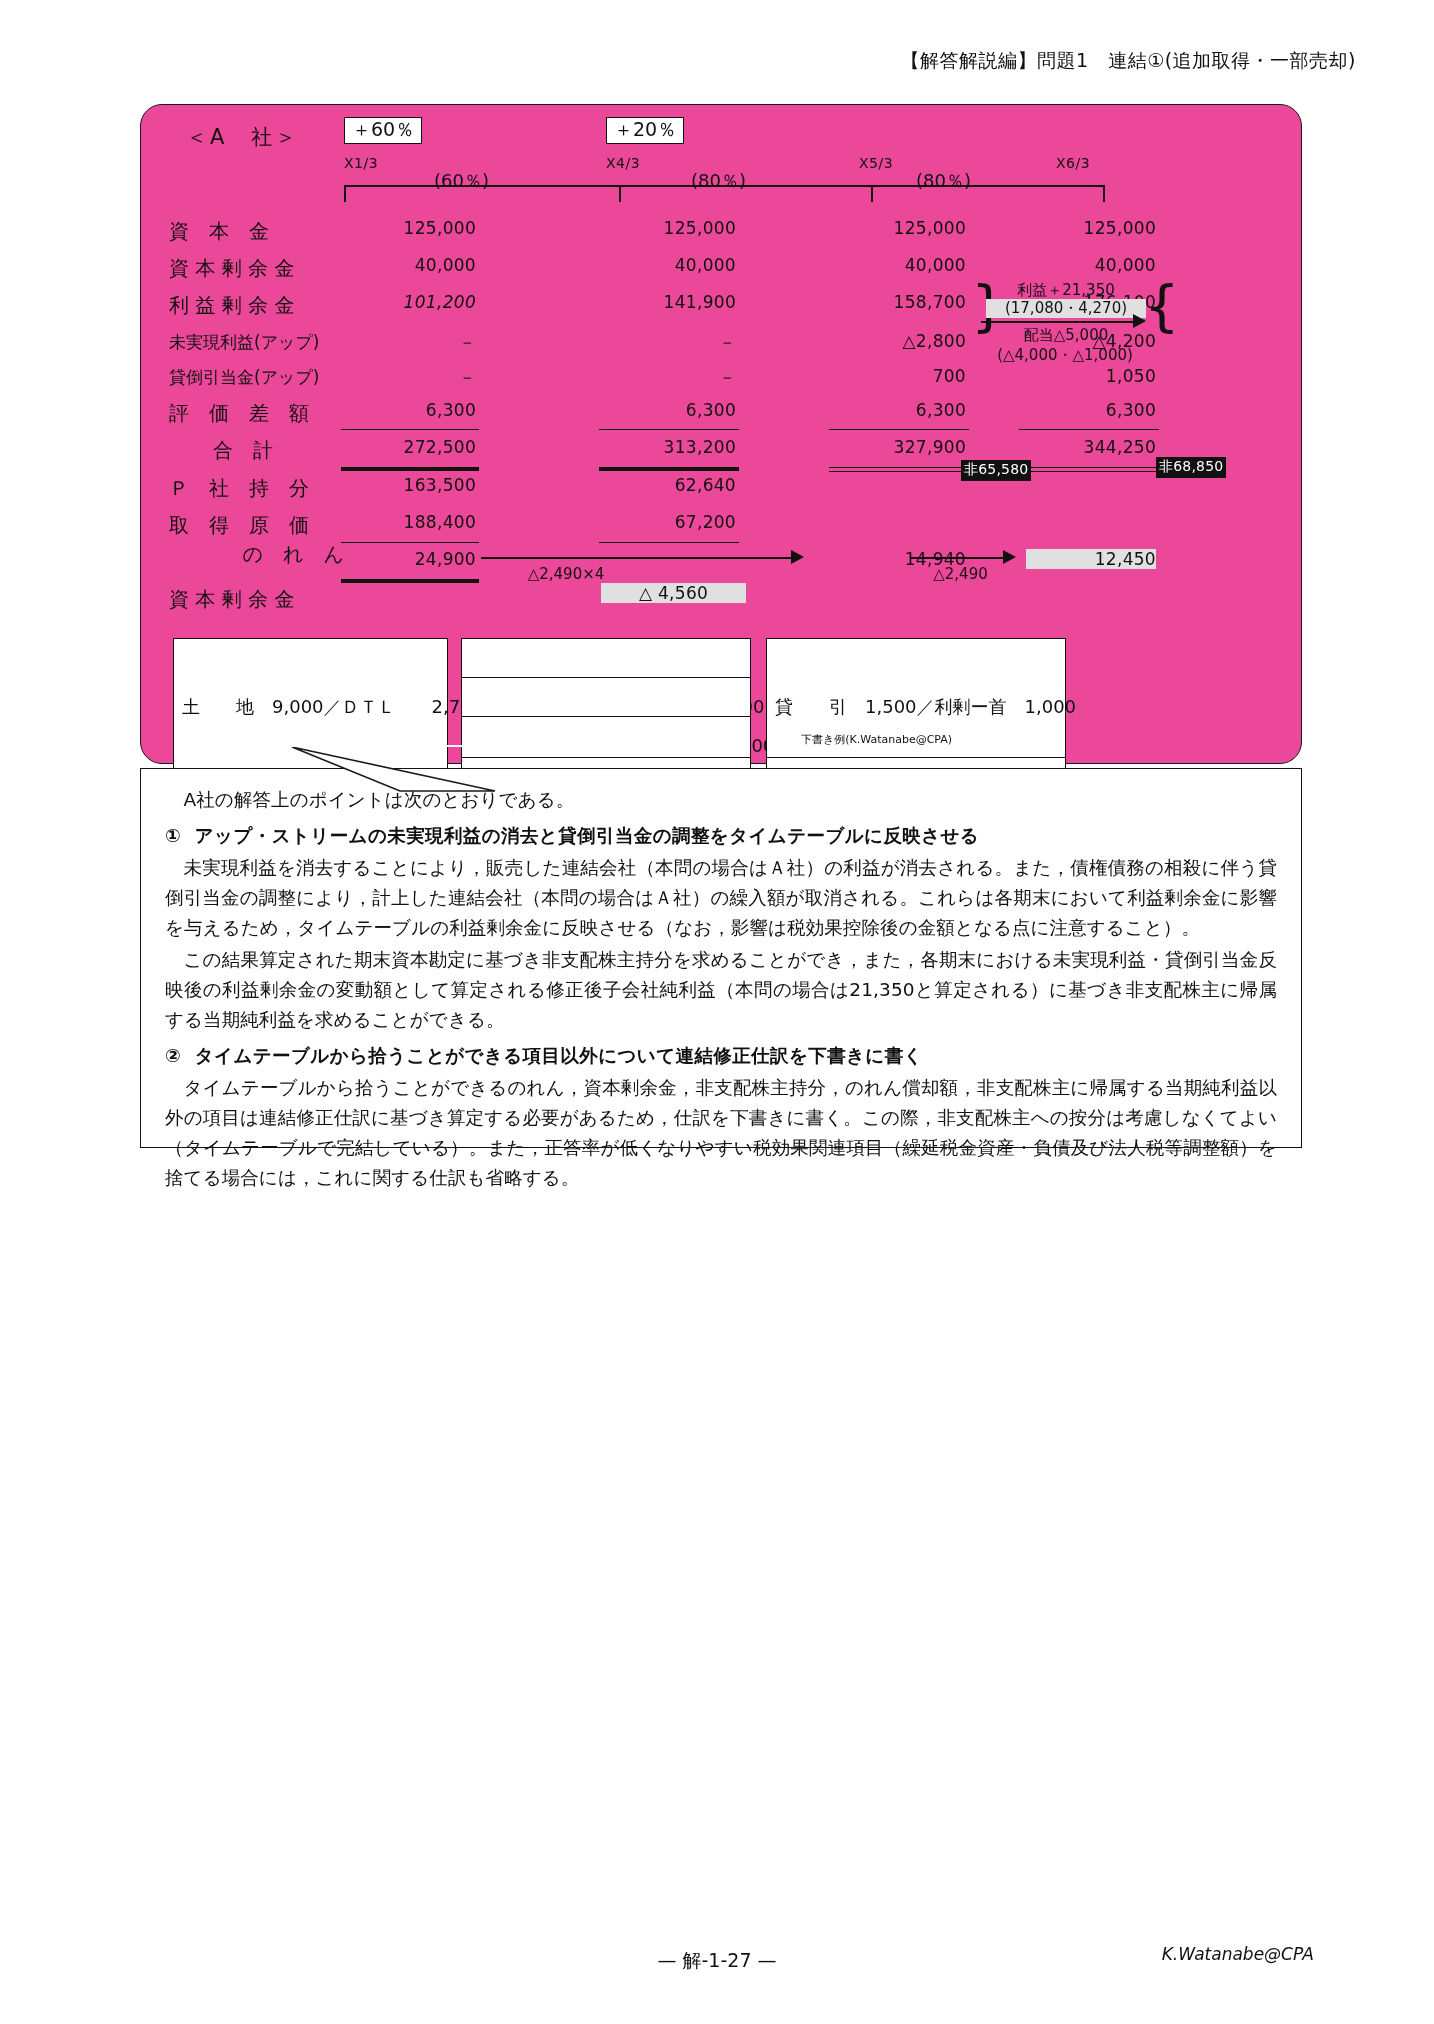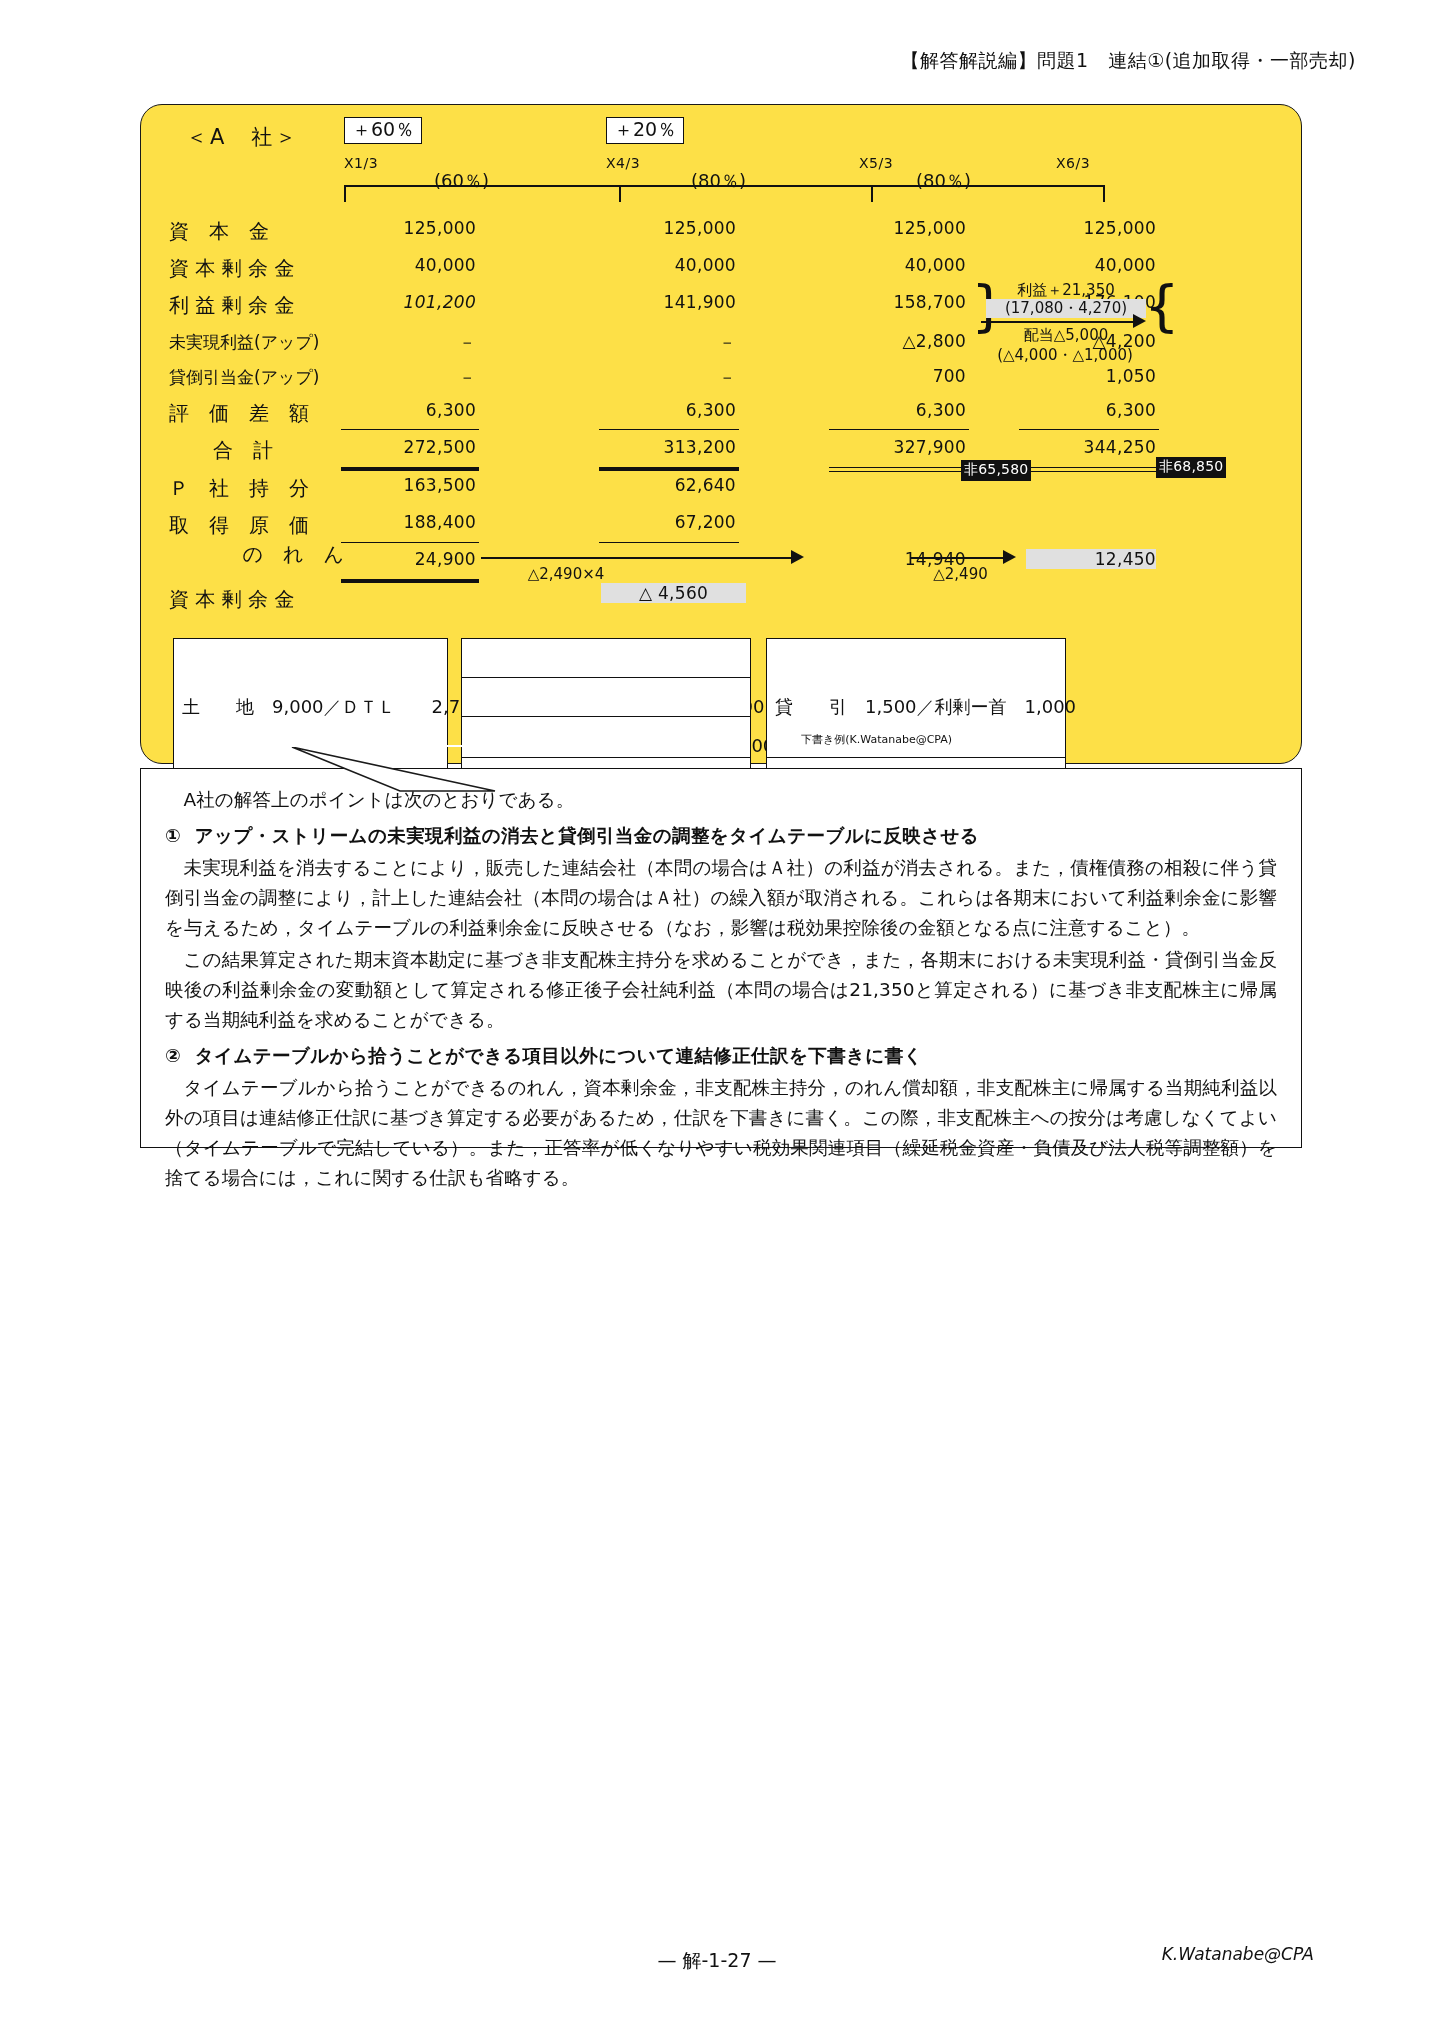--- a/index.html
+++ b/index.html
@@ -24,21 +24,21 @@
     white-space: nowrap;
   }
 
   
   #tt-card {
     position: absolute;
     left: 140px; top: 104px;
     width: 1162px; height: 660px;
     border: 1.6px solid #1a1a1a;
     border-radius: 22px;
-    background: #fde047;
+    background: #ec4899;
   }
 
   
   #tt-tail {
     position: absolute;
     left: 290px; top: 745px;
     width: 210px; height: 48px;
     z-index: 4;
   }
 

